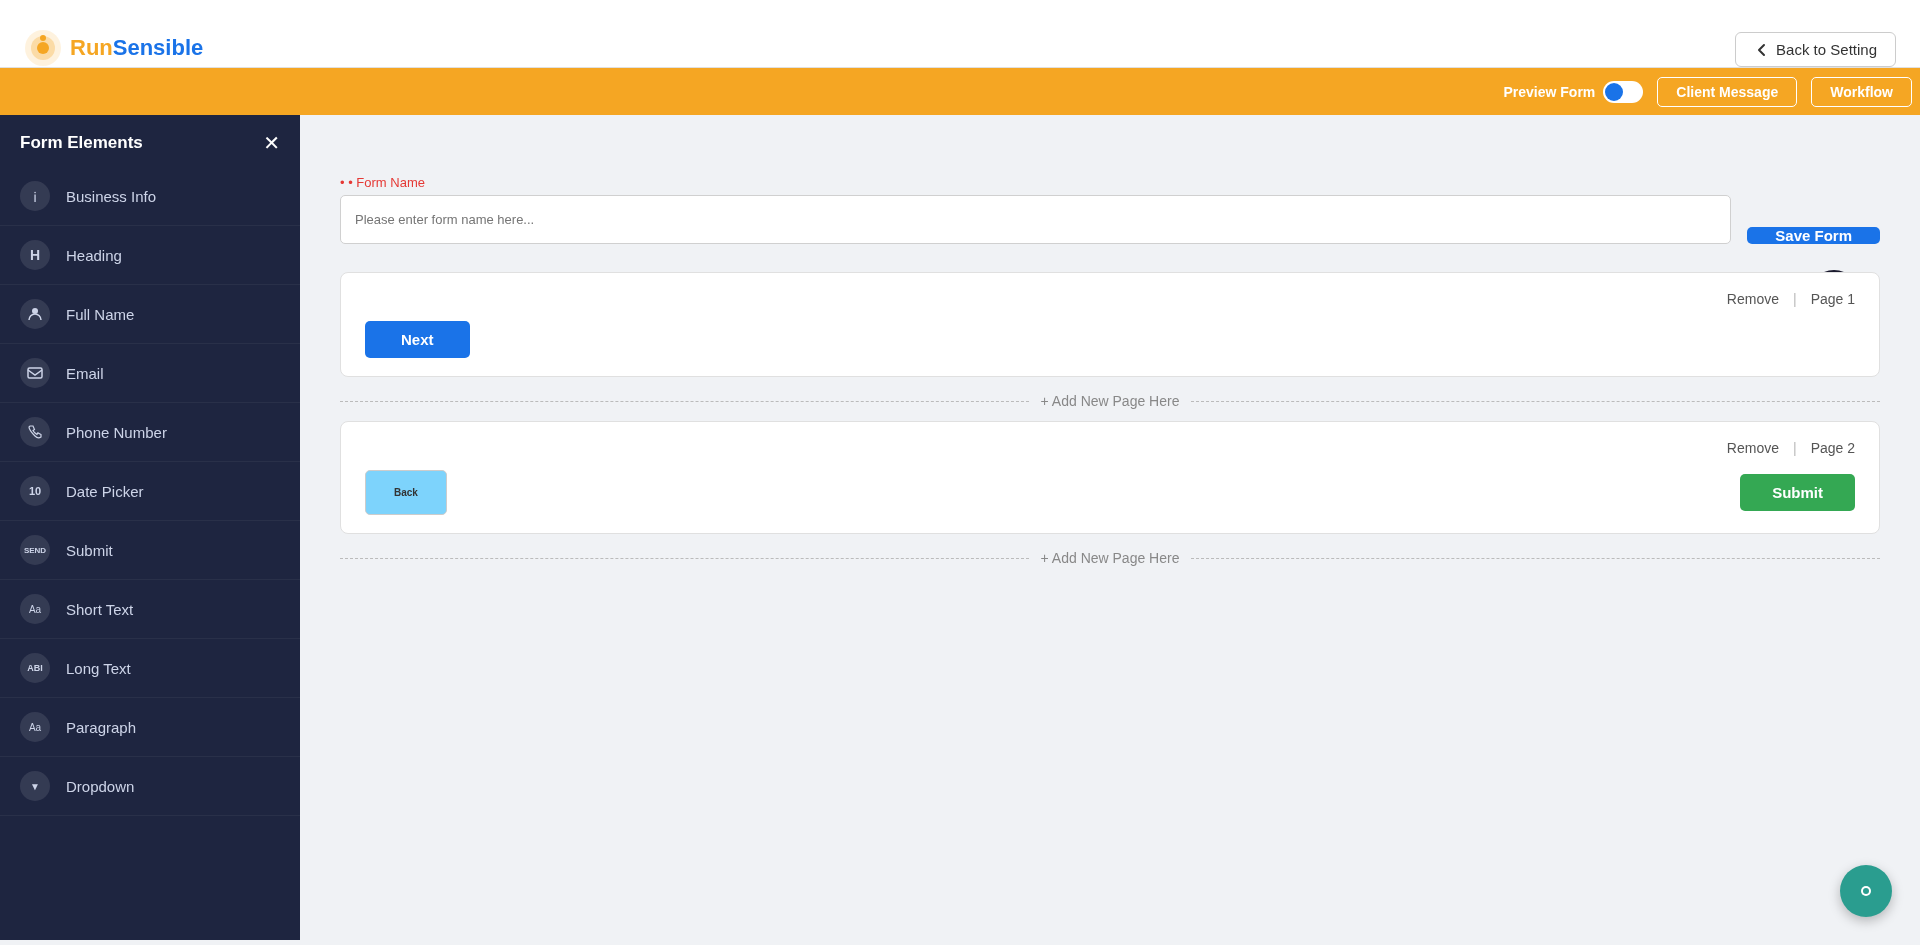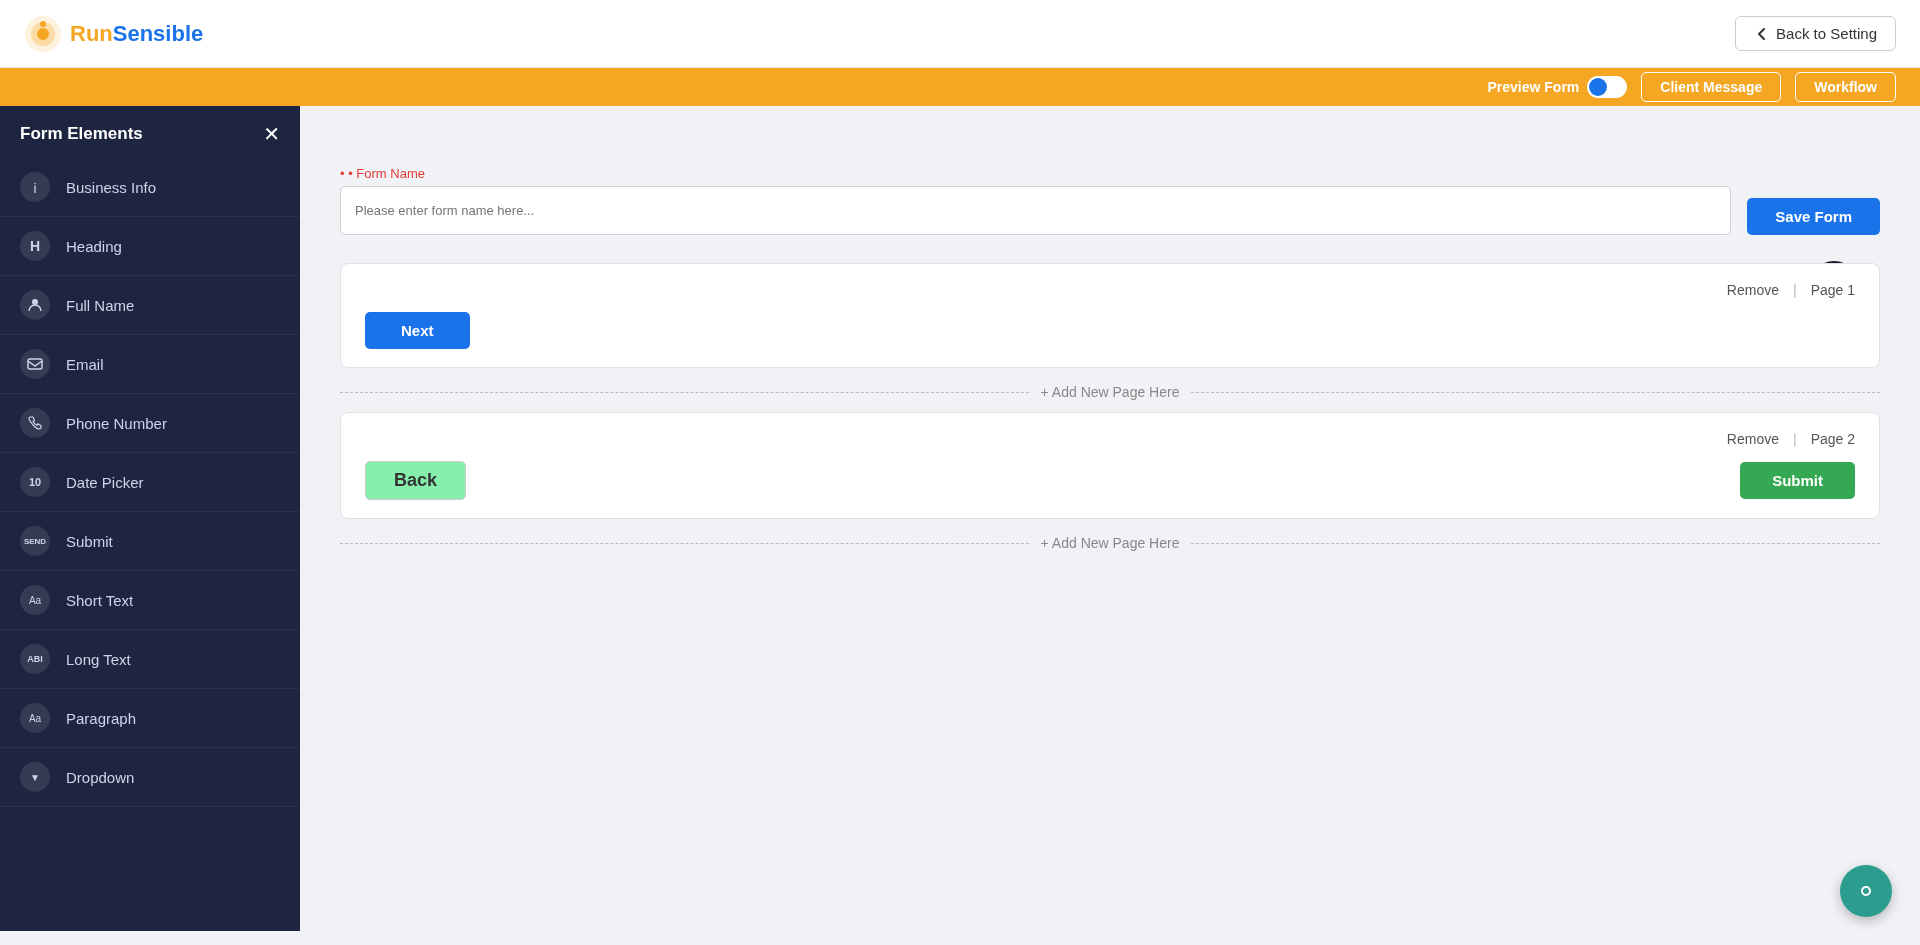--- a/index.html
+++ b/index.html
@@ -3,21 +3,21 @@
   <meta charset="utf-8">
   <style>
     * { box-sizing: border-box; margin: 0; padding: 0; }
     body { font-family: 'Segoe UI', Arial, sans-serif; background: #f0f2f5; overflow: hidden; }
 
     
     .top-header {
       background: #fff;
       height: 68px;
       display: flex;
-      align-items: center;
+      align-items: flex-end;
       justify-content: space-between;
       padding: 0 24px;
       border-bottom: 1px solid #e0e0e0;
       position: relative;
       z-index: 10;
     }
     .logo-area {
       display: flex;
       align-items: center;
       gap: 8px;
@@ -43,25 +43,25 @@
       background: #fff;
       cursor: pointer;
       font-size: 15px;
       color: #333;
       font-weight: 500;
     }
 
     
     .orange-banner {
       background: #f5a623;
-      height: 38px;
+      height: 47px;
       display: flex;
       align-items: center;
       justify-content: flex-end;
-      padding: 0 24px;
+      padding: 0 8px;
       gap: 14px;
     }
     .preview-form-group {
       display: flex;
       align-items: center;
       gap: 8px;
       color: #fff;
       font-size: 14px;
       font-weight: 600;
     }
@@ -186,21 +186,21 @@
       font-size: 13px;
       color: #aaa;
       background: #fff;
       outline: none;
     }
     .save-form-btn {
       background: #1a73e8;
       color: #fff;
       border: none;
       border-radius: 5px;
-      padding: 10px 28px;
+      padding: 0 28px;
       font-size: 15px;
       font-weight: 600;
       cursor: pointer;
       white-space: nowrap;
     }
 
     
     .arrow-circle-area {
       position: absolute;
       top: 155px;
@@ -268,26 +268,26 @@
       background: #1a73e8;
       color: #fff;
       border: none;
       border-radius: 5px;
       padding: 10px 36px;
       font-size: 15px;
       font-weight: 600;
       cursor: pointer;
     }
     .back-btn {
-      background: #86efac;
+      background: #7dd3fc;
       color: #333;
       border: 1.5px solid #ccc;
       border-radius: 5px;
-      padding: 8px 28px;
-      font-size: 18px;
+      padding: 16px 28px;
+      font-size: 10px;
       font-weight: 600;
       cursor: pointer;
     }
     .submit-btn {
       background: #34a853;
       color: #fff;
       border: none;
       border-radius: 5px;
       padding: 10px 32px;
       font-size: 15px;

